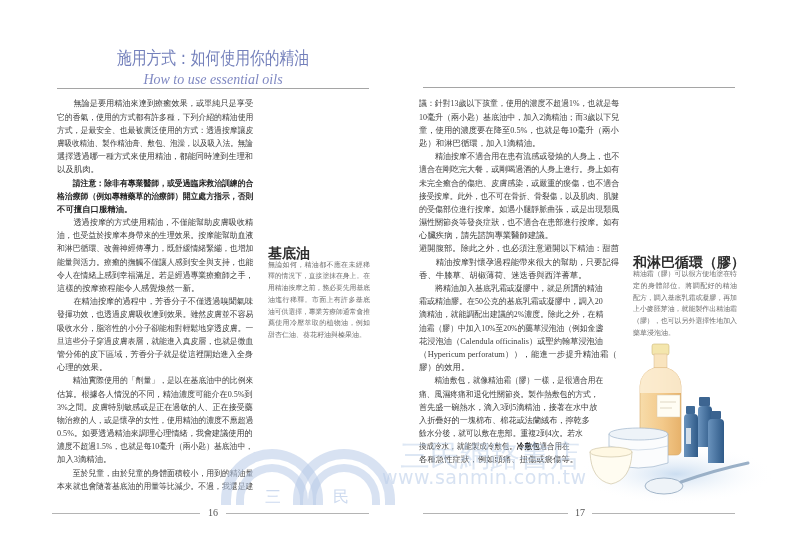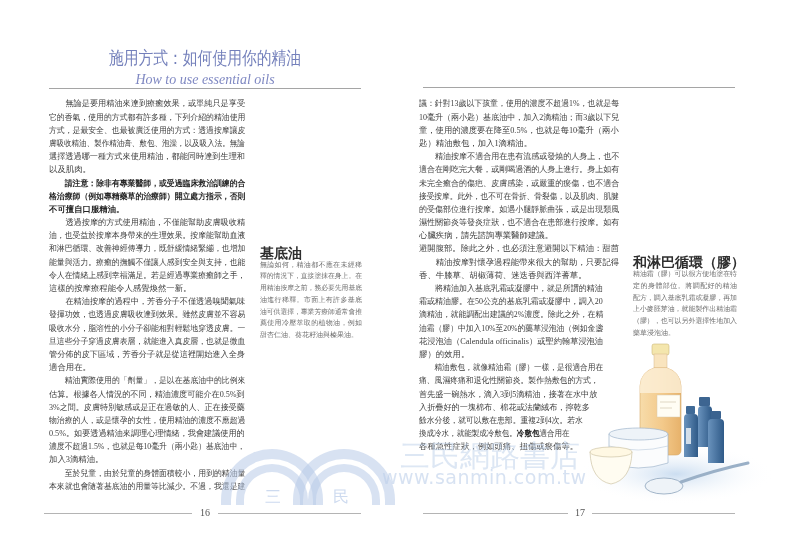--- a/index.html
+++ b/index.html
@@ -1,18 +1,18 @@
 <!DOCTYPE html>
 <html><head>
 <meta charset="utf-8">
 <style>
 html,body{margin:0;padding:0;background:#fff;}
 #spread{position:relative;width:800px;height:543px;overflow:hidden;background:#ffffff;font-family:"Liberation Serif","DejaVu Serif",serif;color:#3d3d3d;}
 .page{position:absolute;top:0;height:543px;width:400px;}
-#page-left{left:4px;}
+#page-left{left:12px;}
 #page-right{left:400px;}
 .title{position:absolute;left:45px;width:312px;top:47px;text-align:center;font-size:18px;line-height:22px;color:#7480bb;white-space:nowrap;}
 .title-inner{display:inline-block;transform:scaleX(0.82);}
 .subtitle{position:absolute;left:45px;width:312px;top:73px;text-align:center;font-style:italic;font-size:14px;line-height:14px;color:#7f88c2;white-space:nowrap;}
 .rule{position:absolute;height:0;border-top:1.5px solid #a5a5a5;}
 .rule.foot{border-top:1px solid #b4b4b4;}
 .col{position:absolute;}
 .ln{height:13.2px;line-height:13.2px;font-size:8.4px;white-space:nowrap;text-align:justify;text-align-last:justify;transform-origin:left center;}
 .ln.ind{text-indent:2em;}
 .ln.last{text-align-last:left;}
@@ -55,21 +55,21 @@
         <div class="ln" style="transform: scaleX(0.937799);">能量與活力。療癒的撫觸不僅讓人感到安全與支持，也能</div>
         <div class="ln" style="transform: scaleX(0.937799);">令人在情緒上感到幸福滿足。若是經過專業療癒師之手，</div>
         <div class="ln last">這樣的按摩療程能令人感覺煥然一新。</div>
       </div>
       <div class="para">
         <div class="ln ind" style="transform: scaleX(0.975124);">在精油按摩的過程中，芳香分子不僅透過嗅聞氣味</div>
         <div class="ln" style="transform: scaleX(0.937799);">發揮功效，也透過皮膚吸收達到效果。雖然皮膚並不容易</div>
         <div class="ln" style="transform: scaleX(0.937799);">吸收水分，脂溶性的小分子卻能相對輕鬆地穿透皮膚。一</div>
         <div class="ln" style="transform: scaleX(0.937799);">旦這些分子穿過皮膚表層，就能進入真皮層，也就是微血</div>
         <div class="ln" style="transform: scaleX(0.975124);">管分佈的皮下區域，芳香分子就是從這裡開始進入全身</div>
-        <div class="ln last">適合用在。</div>
+        <div class="ln last">心理的效果。</div>
       </div>
       <div class="para">
         <div class="ln ind" style="transform: scaleX(0.937799);">精油實際使用的「劑量」，是以在基底油中的比例來</div>
         <div class="ln" style="transform: scaleX(0.970297);">估算。根據各人情況的不同，精油濃度可能介在0.5%到</div>
         <div class="ln" style="transform: scaleX(0.960784);">3%之間。皮膚特別敏感或是正在過敏的人、正在接受藥</div>
         <div class="ln" style="transform: scaleX(0.937799);">物治療的人，或是懷孕的女性，使用精油的濃度不應超過</div>
         <div class="ln" style="transform: scaleX(0.970297);">0.5%。如要透過精油來調理心理情緒，我會建議使用的</div>
         <div class="ln" style="transform: scaleX(0.933333);">濃度不超過1.5%，也就是每10毫升（兩小匙）基底油中，</div>
         <div class="ln last">加入3滴精油。</div>
       </div>
@@ -96,21 +96,21 @@
   </div>
 
   <div class="page" id="page-right">
     <div class="rule" style="left:23px;top:86.5px;width:312px;"></div>
 
     <div class="col" style="left:19px;top:97.4px;width:200px;">
       <div class="para">
         <div class="ln" style="transform: scaleX(0.943396);">議：針對13歲以下孩童，使用的濃度不超過1%，也就是每</div>
         <div class="ln" style="transform: scaleX(0.956938);">10毫升（兩小匙）基底油中，加入2滴精油；而3歲以下兒</div>
         <div class="ln" style="transform: scaleX(0.990099);">童，使用的濃度要在降至0.5%，也就是每10毫升（兩小</div>
-        <div class="ln last">匙）精油敷包，加入1滴精油。</div>
+        <div class="ln last">匙）和淋巴循環，加入1滴精油。</div>
       </div>
       <div class="para">
         <div class="ln ind" style="transform: scaleX(0.956938);">精油按摩不適合用在患有流感或發燒的人身上，也不</div>
         <div class="ln" style="transform: scaleX(0.956938);">適合在剛吃完大餐，或剛喝過酒的人身上進行。身上如有</div>
         <div class="ln" style="transform: scaleX(0.956938);">未完全癒合的傷疤、皮膚感染，或嚴重的瘀傷，也不適合</div>
         <div class="ln" style="transform: scaleX(0.917431);">接受按摩。此外，也不可在骨折、骨裂傷，以及肌肉、肌腱</div>
         <div class="ln" style="transform: scaleX(0.956938);">的受傷部位進行按摩。如遇小腿靜脈曲張，或是出現類風</div>
         <div class="ln" style="transform: scaleX(0.956938);">濕性關節炎等發炎症狀，也不適合在患部進行按摩。如有</div>
         <div class="ln last">心臟疾病，請先諮詢專業醫師建議。</div>
       </div>
@@ -118,20 +118,21 @@
         <div class="ln" style="transform: scaleX(0.995025);">避開腹部。除此之外，也必須注意避開以下精油：甜茴</div>
         <div class="ln ind" style="transform: scaleX(0.995025);">精油按摩對懷孕過程能帶來很大的幫助，只要記得</div>
         <div class="ln last">香、牛膝草、胡椒薄荷、迷迭香與西洋蓍草。</div>
       </div>
       <div class="para">
         <div class="ln ind" style="width: 184px; transform: scaleX(0.953368);">將精油加入基底乳霜或凝膠中，就是所謂的精油</div>
         <div class="ln" style="width: 184px; transform: scaleX(0.953368);">霜或精油膠。在50公克的基底乳霜或凝膠中，調入20</div>
         <div class="ln" style="width: 184px; transform: scaleX(0.94359);">滴精油，就能調配出建議的2%濃度。除此之外，在精</div>
         <div class="ln" style="width: 184px; transform: scaleX(0.929293);">油霜（膠）中加入10%至20%的藥草浸泡油（例如金盞</div>
         <div class="ln" style="width: 184px; transform: scaleX(0.983957);">花浸泡油（Calendula officinalis）或聖約翰草浸泡油</div>
+        <div class="ln" style="width:198px;">（Hypericum perforatum）），能進一步提升精油霜（</div>
         <div class="ln last">膠）的效用。</div>
       </div>
       <div class="para">
         <div class="ln ind" style="width: 184px; transform: scaleX(0.915423);">精油敷包，就像精油霜（膠）一樣，是很適合用在</div>
         <div class="ln" style="width: 180px; transform: scaleX(0.932642);">痛、風濕疼痛和退化性關節炎。製作熱敷包的方式，</div>
         <div class="ln" style="width: 178px; transform: scaleX(0.967391);">首先盛一碗熱水，滴入3到5滴精油，接著在水中放</div>
         <div class="ln" style="width: 171px; transform: scaleX(0.971591);">入折疊好的一塊棉布、棉花或法蘭絨布，擰乾多</div>
         <div class="ln" style="width: 164px; transform: scaleX(0.931818);">餘水分後，就可以敷在患部。重複2到4次。若水</div>
         <div class="ln" style="width: 151px; transform: scaleX(0.89881);"><span>換成冷水，就能製成冷敷包。</span><b>冷敷包</b><span>適合用在</span></div>
         <div class="ln last">各種急性症狀，例如頭痛、扭傷或瘀傷等。</div>

